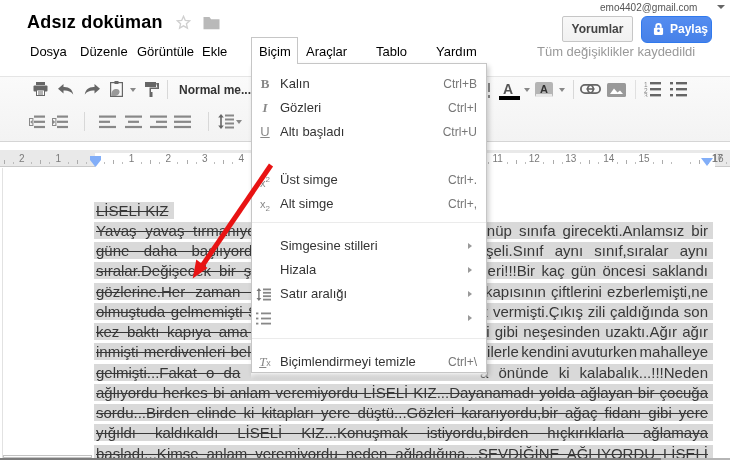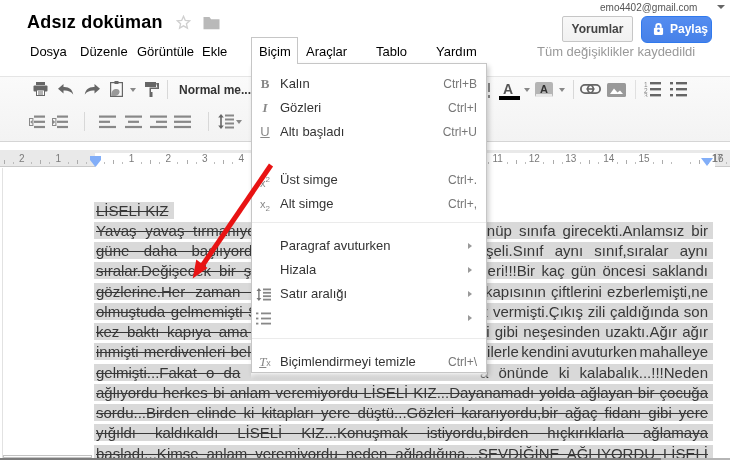--- a/index.html
+++ b/index.html
@@ -310,21 +310,21 @@
       <span class="mlab">Üst simge</span>
       <span class="msc">Ctrl+.</span>
     </div>
 <div class="mrow" style="top:128px;">
       <span class="mico" style="text-align:center"><span style="font-size:11px">x<sub style="font-size:8px">2</sub></span></span>
       <span class="mlab">Alt simge</span>
       <span class="msc">Ctrl+,</span>
     </div>
 <div class="abs" style="left:0;top:158px;width:100%;height:1px;background:#ebebeb"></div>
 <div class="mrow" style="top:170px">
-      <span class="mlab">Paragraf avuturken</span>
+      <span class="mlab">Simgesine stilleri</span>
       <span class="marr"></span>
     </div>
 <div class="mrow" style="top:218px">
       <svg style="position:absolute;left:4px;top:6px" width="15" height="13" viewBox="0 0 15 13">
         <g fill="#888">
           <rect x="7" y="0.5" width="8" height="1.8"></rect>
           <rect x="7" y="3.9" width="8" height="1.8"></rect>
           <rect x="7" y="7.3" width="8" height="1.8"></rect>
           <rect x="7" y="10.7" width="8" height="1.8"></rect>
         </g>

